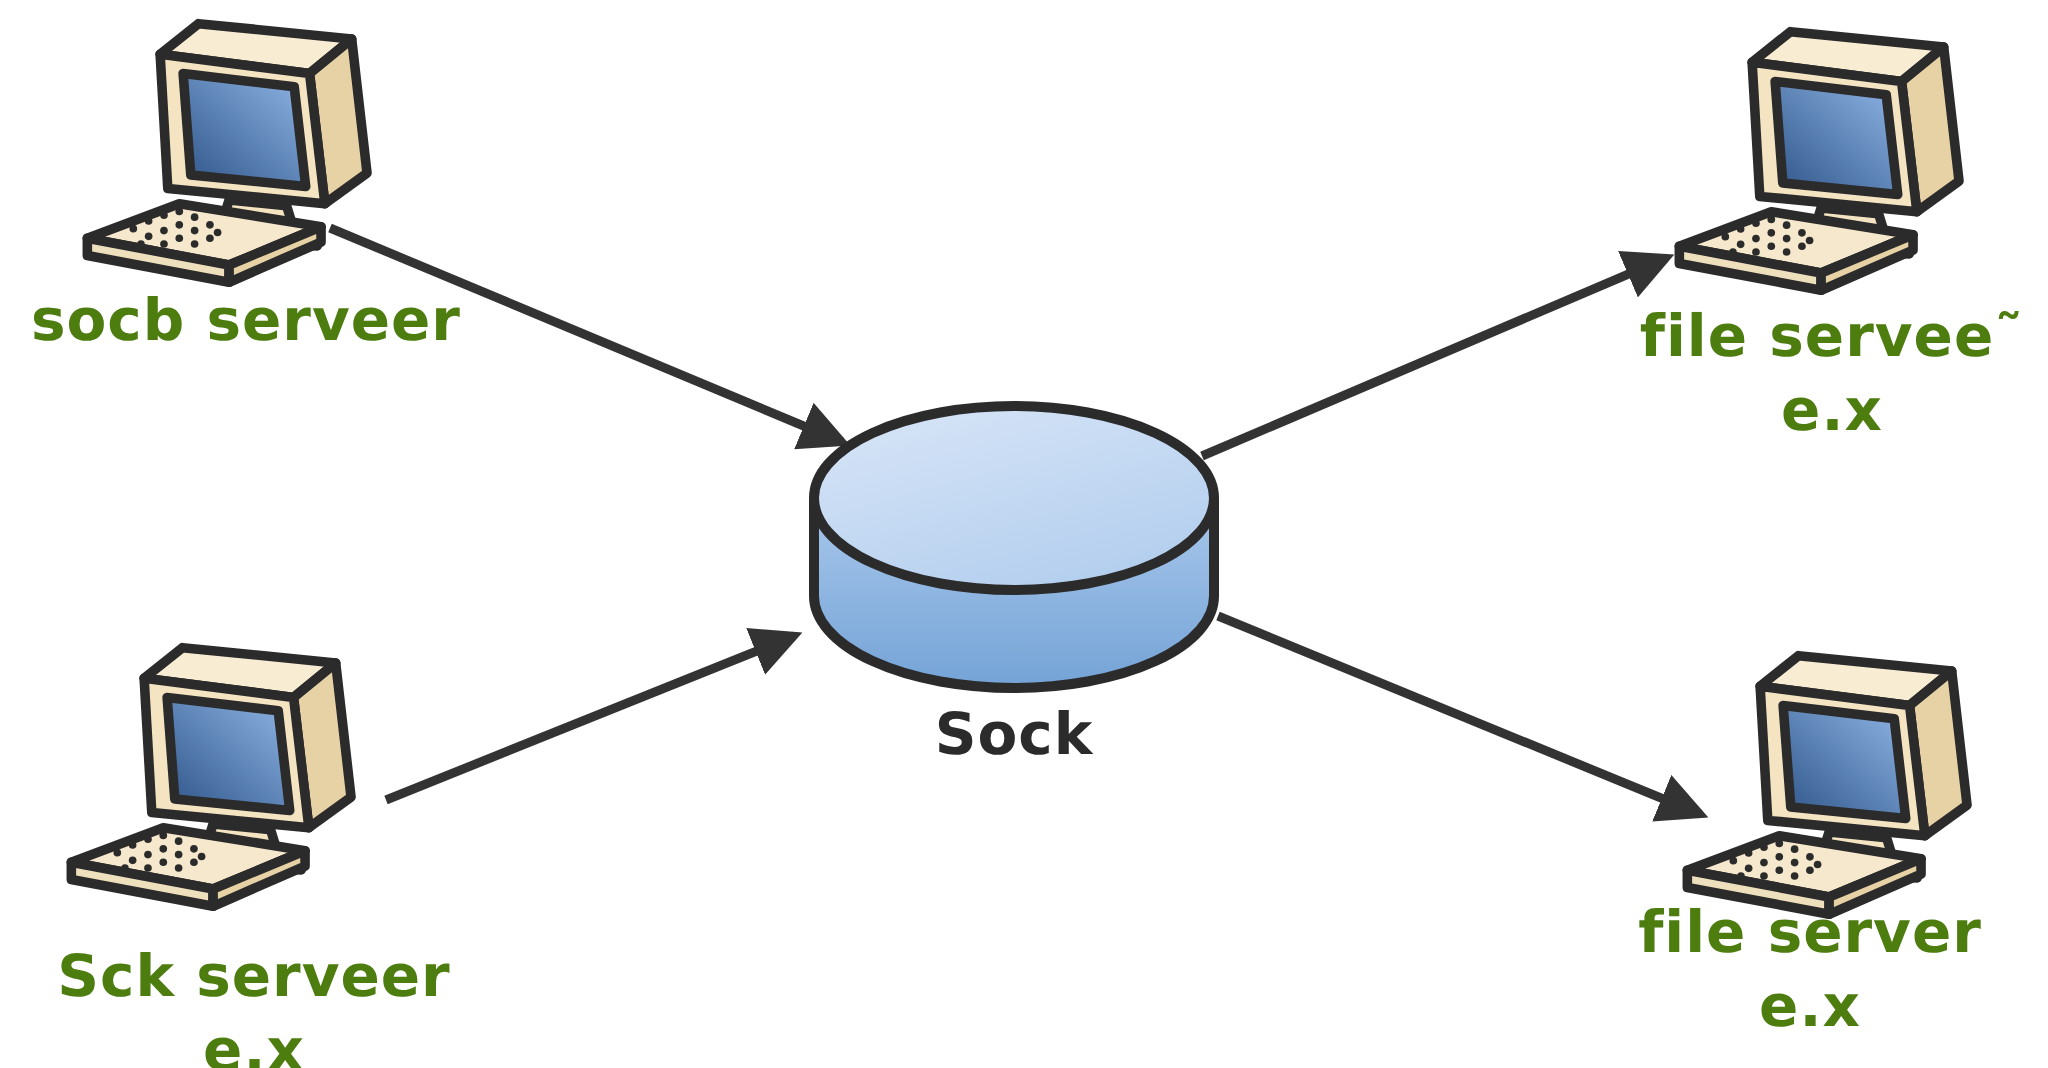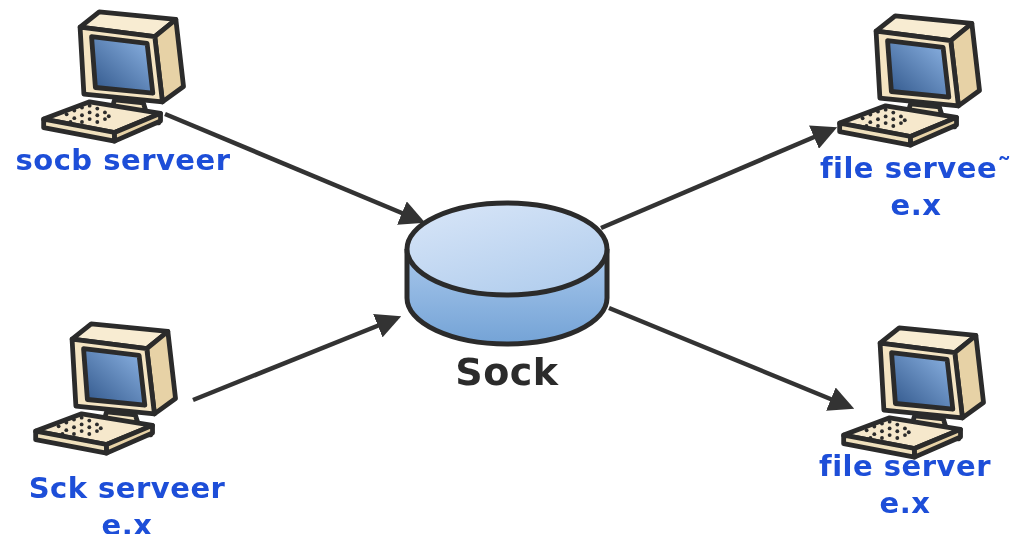--- a/index.html
+++ b/index.html
@@ -11,28 +11,28 @@
     font-family:"DejaVu Sans", sans-serif;
   }
   .layer{position:absolute;left:0;top:0;}
   .pc{position:absolute;}
   .node-label{
     position:absolute;
     text-align:center;
     font-weight:700;
     font-size:29px;
     line-height:37px;
-    color:#1d4ed8;
+    color:#4d7c0f;
     letter-spacing:0.5px;
   }
   .center-label{
     position:absolute;
     text-align:center;
     font-weight:700;
-    font-size:38px;
+    font-size:29px;
     color:#2b2b2b;
     letter-spacing:0.5px;
   }
 </style>
 </head>
 <body>
 
 <div class="canvas">
 
   <svg class="layer" width="1024" height="534" viewBox="0 0 1024 534">

